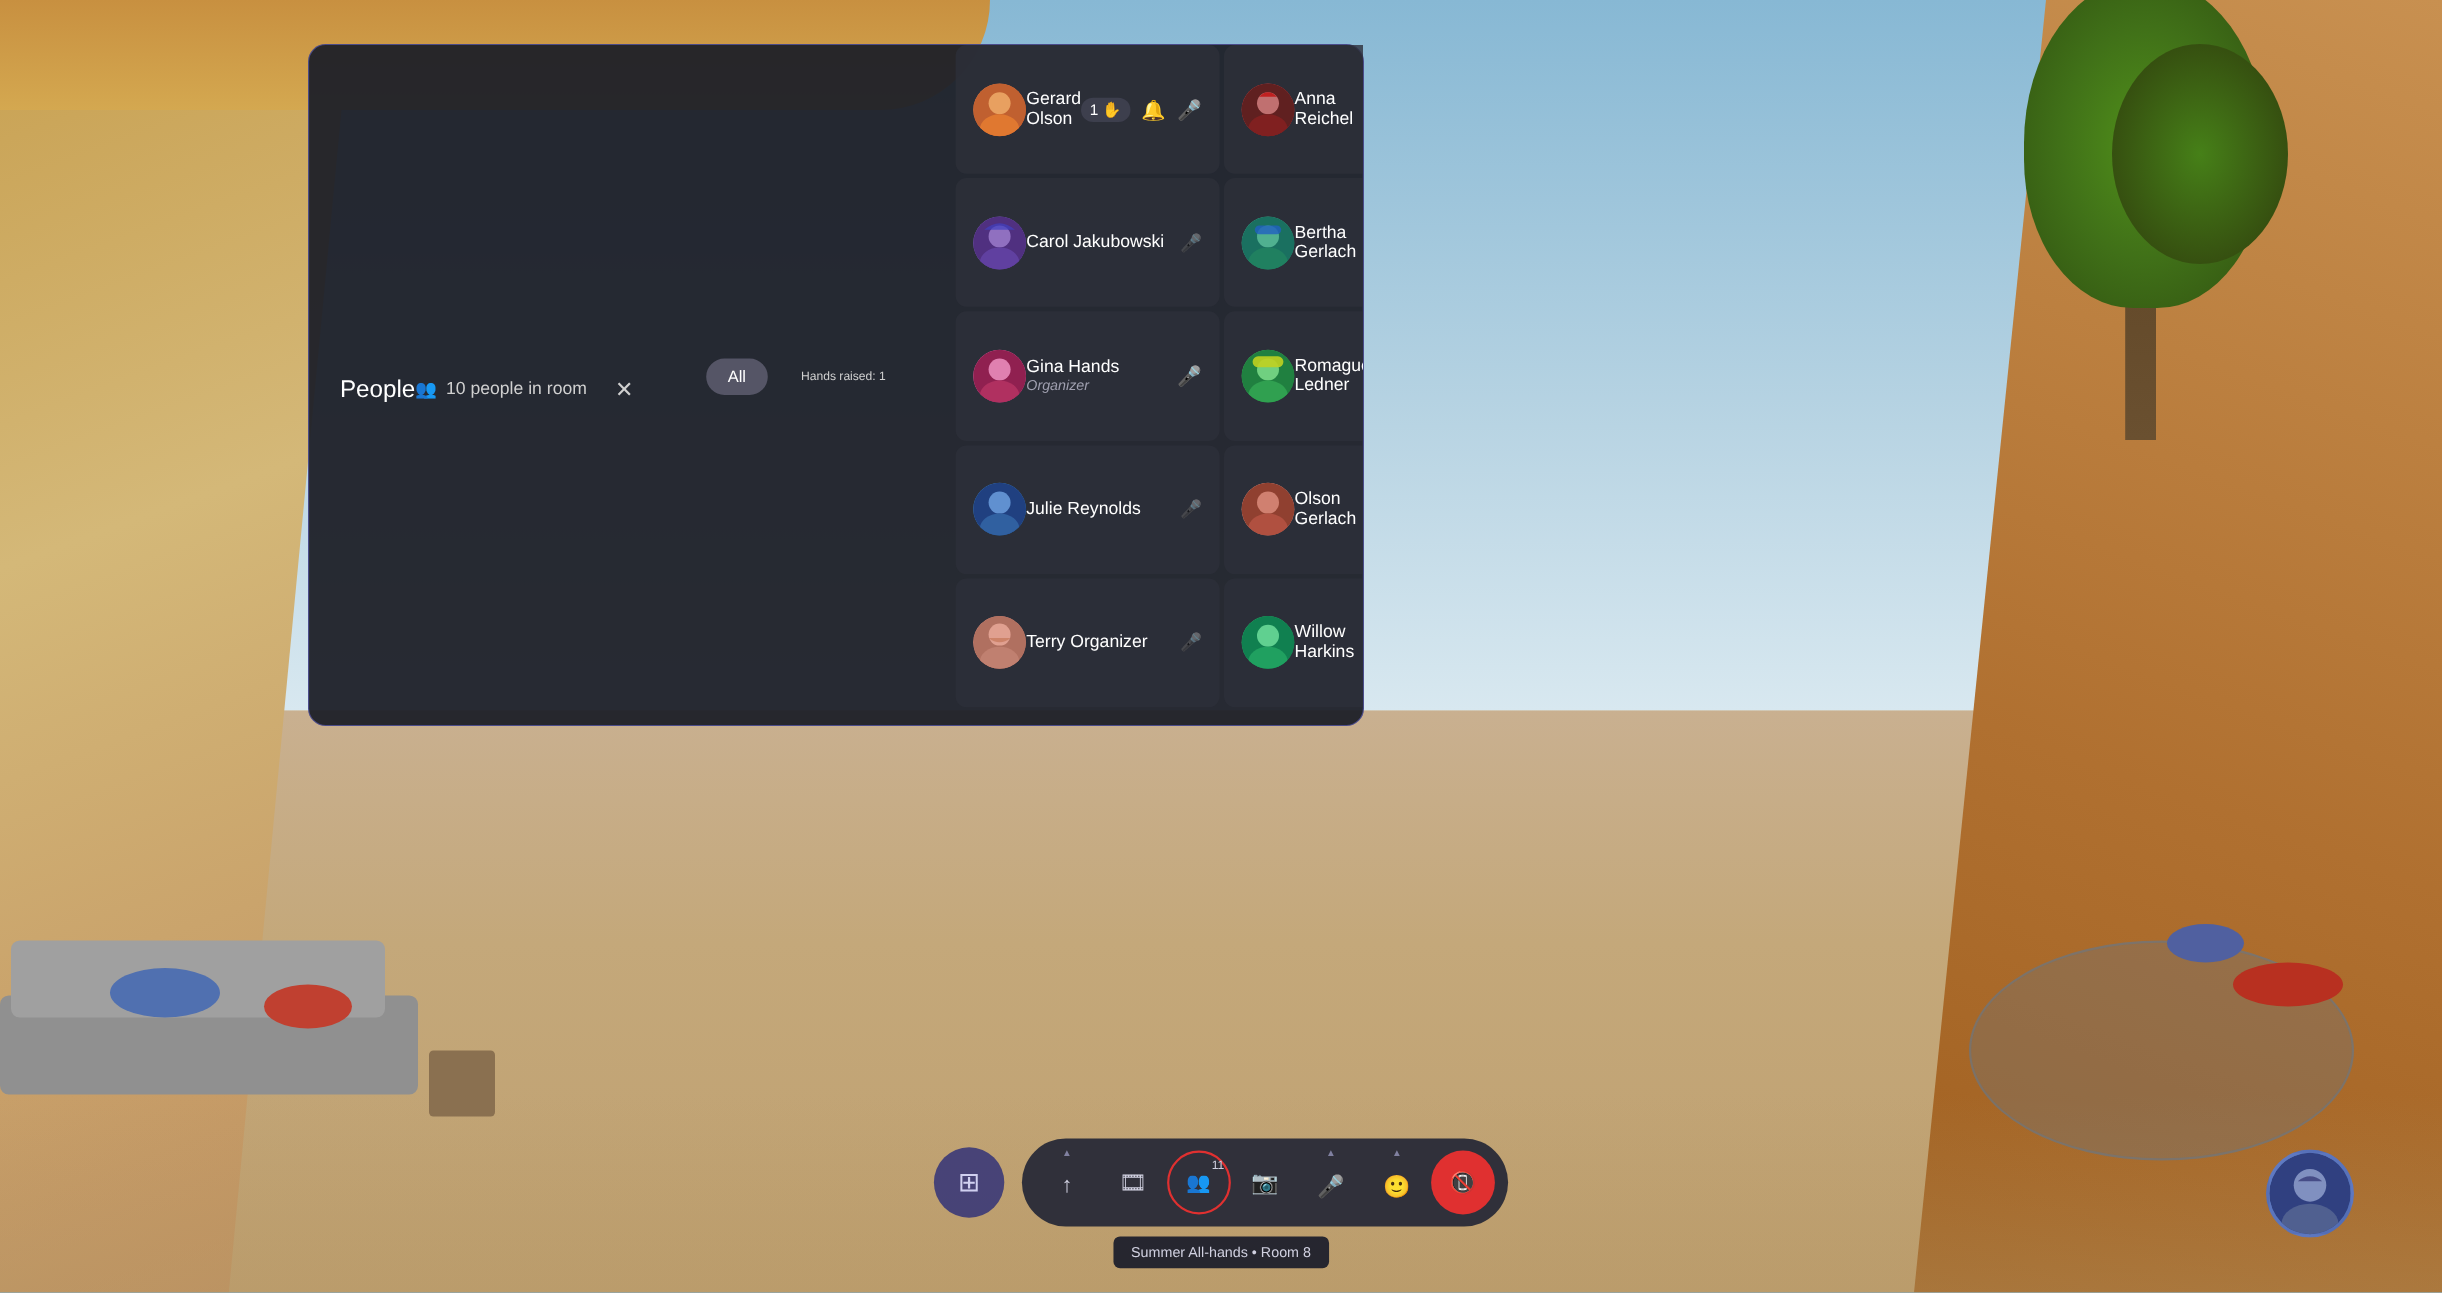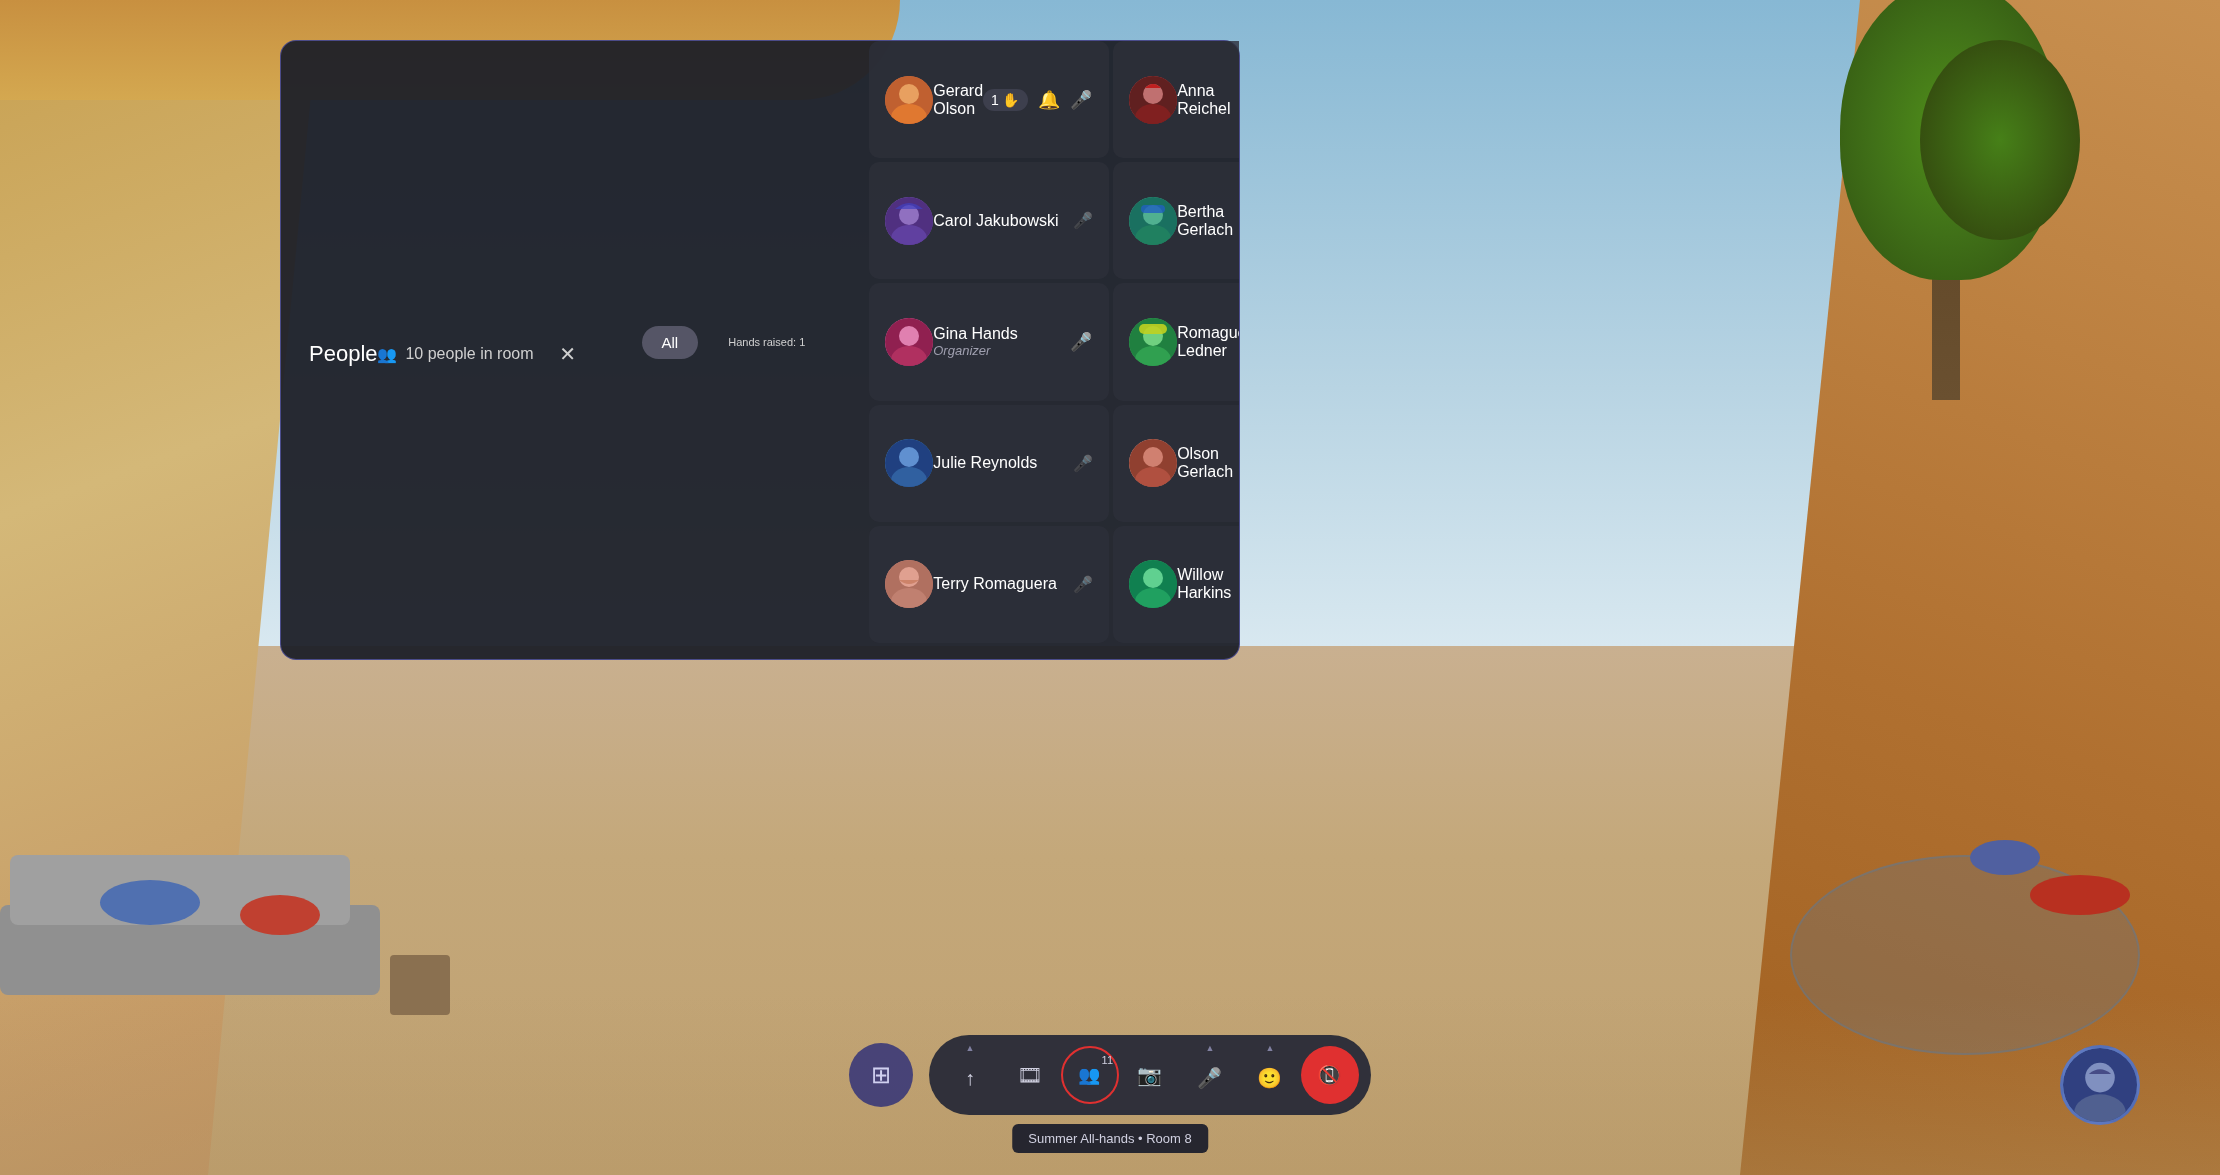--- a/index.html
+++ b/index.html
@@ -469,21 +469,21 @@
     <div class="participant-card">
       <div class="participant-avatar av-salmon">
         <svg width="48" height="48" viewBox="0 0 48 48">
           <circle cx="24" cy="24" r="24" fill="#b07060"></circle>
           <circle cx="24" cy="17" r="10" fill="#e0a090"></circle>
           <ellipse cx="24" cy="42" rx="18" ry="14" fill="#c08070"></ellipse>
           <path d="M14 20 Q24 28 34 20" fill="#c07050" opacity="0.6"></path>
         </svg>
       </div>
       <div class="participant-info">
-        <div class="participant-name">Terry Romaguera</div>
+        <div class="participant-name">Terry Organizer</div>
       </div>
       <div class="participant-icons">
         <span class="icon-btn" style="font-size:16px;opacity:0.5;">🎤</span>
       </div>
     </div>
 
     <div class="participant-card">
       <div class="participant-avatar av-green2">
         <svg width="48" height="48" viewBox="0 0 48 48">
           <circle cx="24" cy="24" r="24" fill="#108050"></circle>

